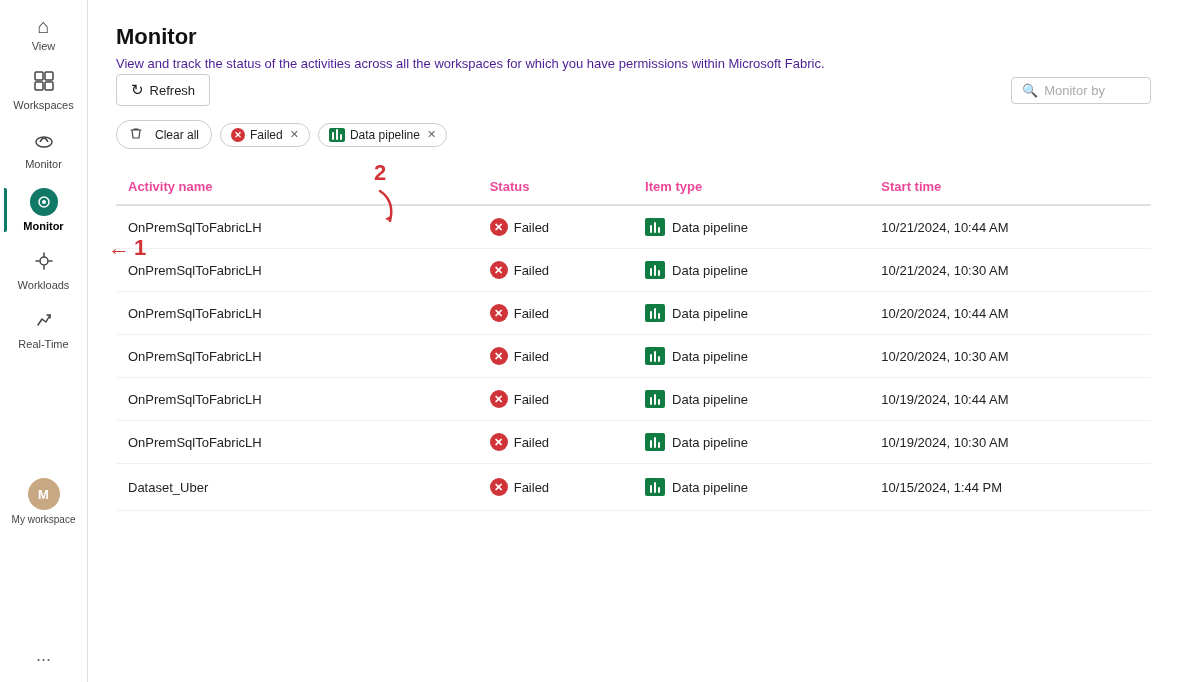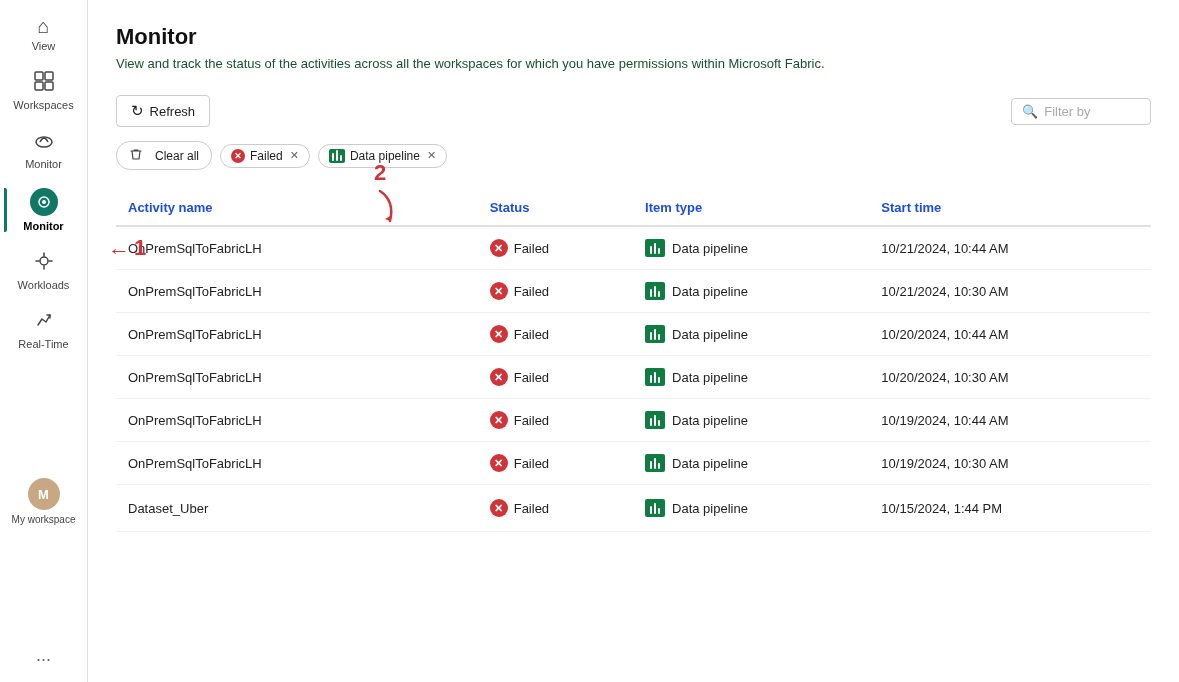--- a/index.html
+++ b/index.html
@@ -69,22 +69,22 @@
     }
 
     .page-title {
       font-size: 22px;
       font-weight: 600;
       color: #111;
       margin-bottom: 6px;
     }
     .page-subtitle {
       font-size: 13px;
-      color: #14532d;
-      margin-bottom: 24px;
+      color: #4c1d95;
+      margin-bottom: 3px;
       max-width: 900px;
     }
 
     
     .toolbar {
       display: flex;
       align-items: center;
       gap: 8px;
       margin-bottom: 14px;
     }
@@ -170,21 +170,21 @@
       width: 100%;
       border-collapse: collapse;
     }
     .data-table thead tr {
       border-bottom: 2px solid #e0e0e0;
     }
     .data-table th {
       text-align: left;
       font-weight: 700;
       font-size: 13px;
-      color: #1d4ed8;
+      color: #ec4899;
       padding: 10px 12px;
       white-space: nowrap;
     }
     .data-table td {
       padding: 12px 12px;
       font-size: 13px;
       color: #222;
       border-bottom: 1px solid #f0f0f0;
     }
 
@@ -317,21 +317,21 @@
   <p class="page-subtitle">View and track the status of the activities across all the workspaces for which you have permissions within Microsoft Fabric.</p>
 
   <div class="toolbar">
     <button class="btn-refresh">
       <span style="font-size:15px;">↻</span>
       <span>Refresh</span>
     </button>
     <div style="margin-left:auto; display:flex; align-items:center;">
       <div class="filter-input">
         <span style="color:#888;">🔍</span>
-        <span style="color:#aaa;">Filter by</span>
+        <span style="color:#aaa;">Monitor by</span>
       </div>
     </div>
   </div>
 
   <div class="filter-bar">
     <button class="btn-clear-all">
       <span>
         <svg width="14" height="14" viewBox="0 0 14 14" fill="none">
             <path d="M2 4h10M5 4V3h4v1M3 4l1 8h6l1-8" stroke="#444" stroke-width="1.2" stroke-linecap="round" stroke-linejoin="round"></path>
           </svg>

